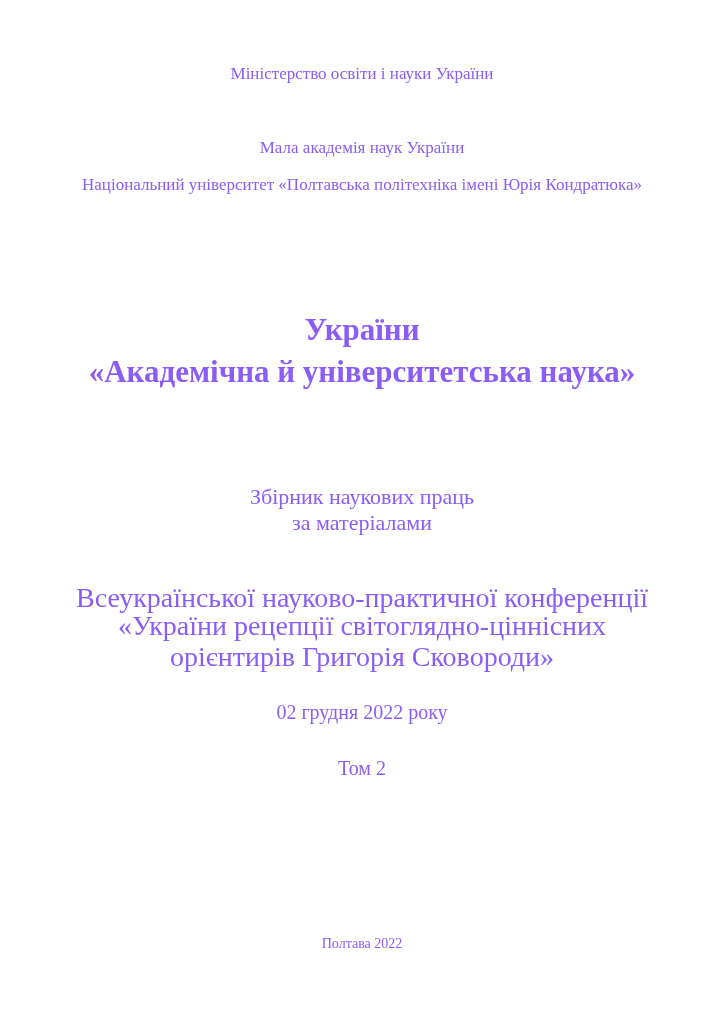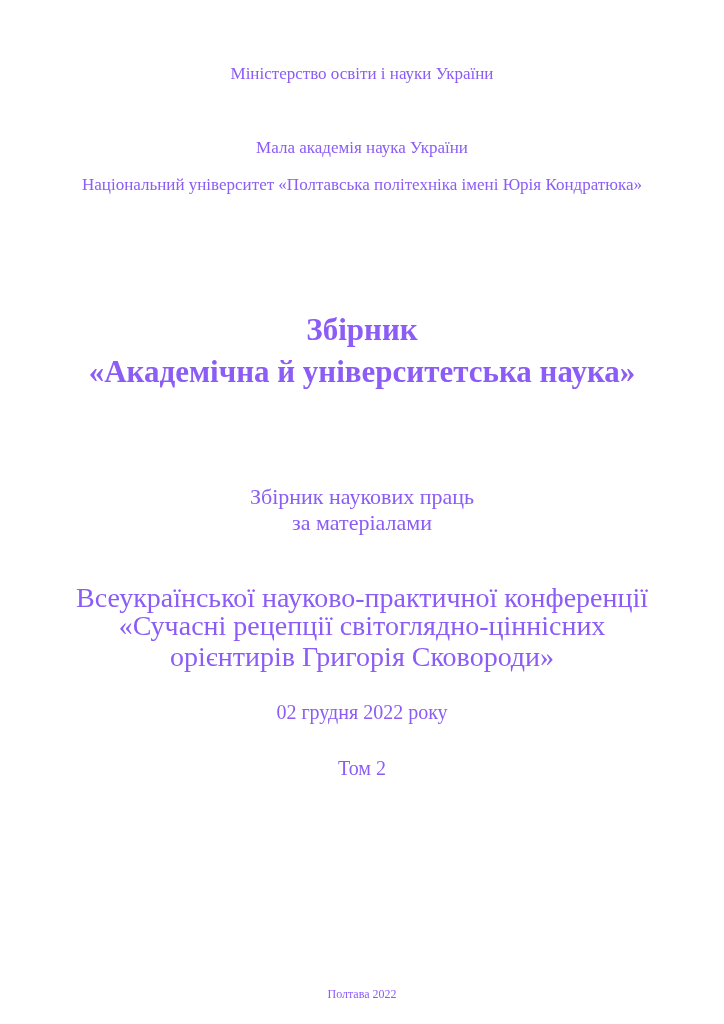--- a/index.html
+++ b/index.html
@@ -43,45 +43,45 @@
   
   .conf   { font-size: 28px; }
   .conf-1 { top: 570px; }
   .conf-2 { top: 598px; }
   .conf-3 { top: 629px; }
   
   .meta   { font-size: 20px; }
   .date   { top: 689px; }
   .volume { top: 745px; text-align: center; }
   
-  .imprint { font-size: 12px; top: 976px; }
+  .imprint { font-size: 14px; top: 924px; }
 </style>
 </head>
 <body>
 
 <div class="page">
 
   <p class="line hdr hdr-1">Міністерство освіти і науки України</p>
 
 
-  <p class="line hdr hdr-3">Мала академія наука України</p>
+  <p class="line hdr hdr-3">Мала академія наук України</p>
 
   <p class="line hdr hdr-4">Національний університет «Полтавська політехніка імені Юрія Кондратюка»</p>
 
-  <h1 class="line ttl ttl-1">Збірник</h1>
+  <h1 class="line ttl ttl-1">України</h1>
 
   <h1 class="line ttl ttl-2">«Академічна й університетська наука»</h1>
 
   <p class="line sub sub-1">Збірник наукових праць</p>
 
   <p class="line sub sub-2">за матеріалами</p>
 
   <p class="line conf conf-1">Всеукраїнської науково-практичної конференції</p>
 
-  <p class="line conf conf-2">«Сучасні рецепції світоглядно-ціннісних</p>
+  <p class="line conf conf-2">«України рецепції світоглядно-ціннісних</p>
 
   <p class="line conf conf-3">орієнтирів Григорія Сковороди»</p>
 
   <p class="line meta date">02 грудня 2022 року</p>
 
   <p class="line meta volume">Том 2</p>
 
   <p class="line imprint">Полтава 2022</p>
 
 </div>

